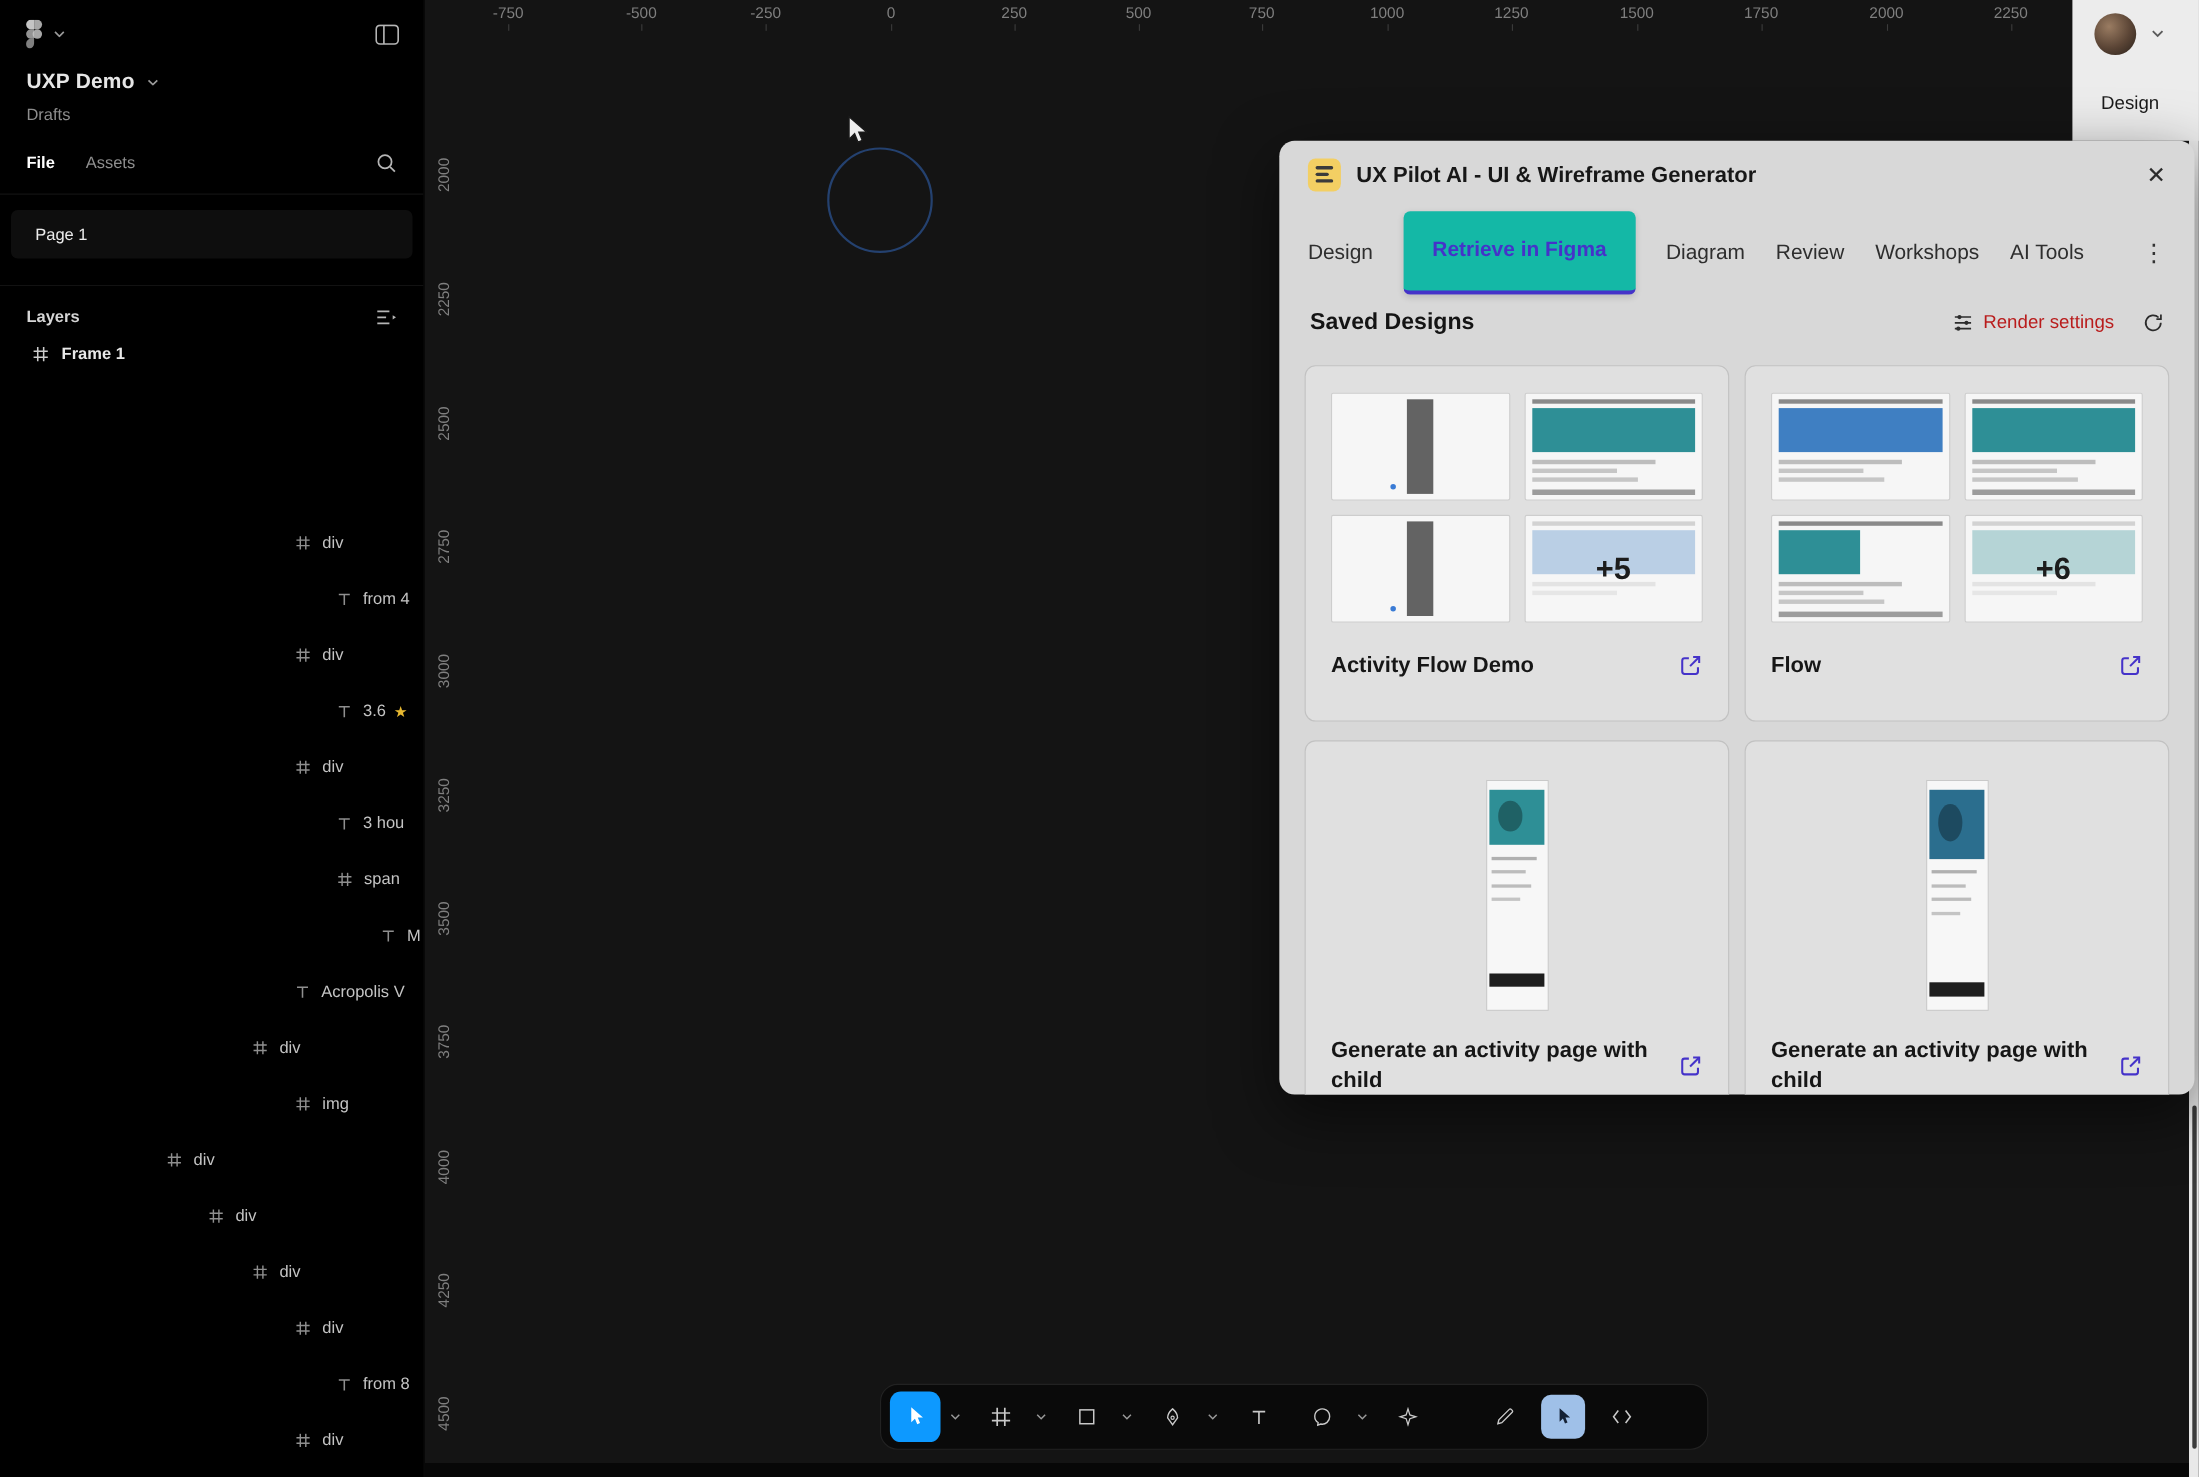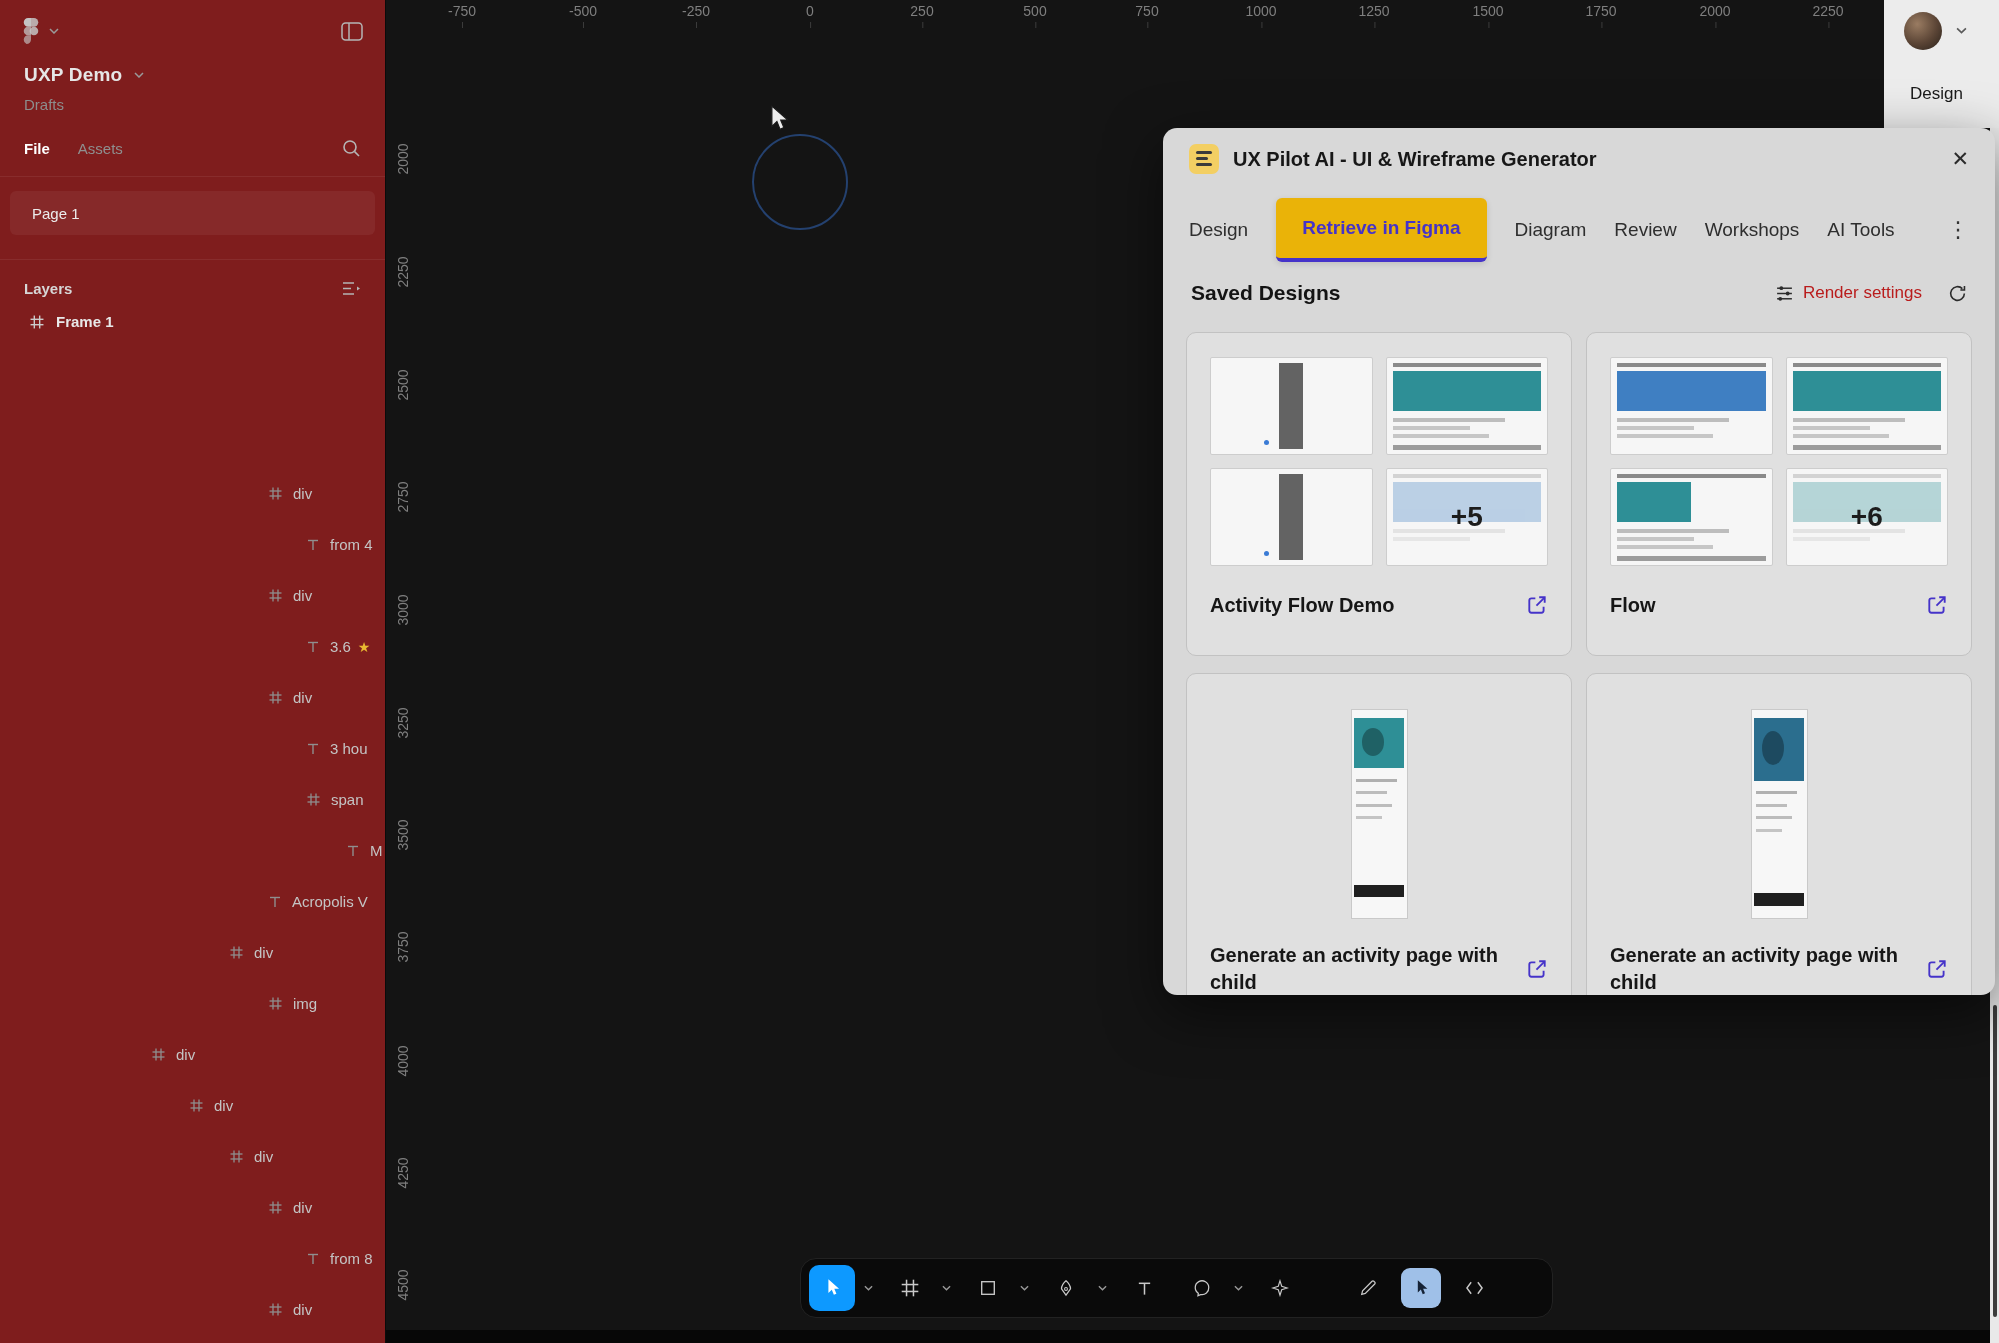--- a/index.html
+++ b/index.html
@@ -2,21 +2,21 @@
 <html><head>
 <meta charset="utf-8">
 <style>
   * { margin:0; padding:0; box-sizing:border-box; }
   html,body { width:1999px; height:1343px; overflow:hidden; }
   body { background:#131313; font-family:"Liberation Sans", sans-serif; position:relative; }
   svg { display:block; }
 
   
   #sidebar { position:absolute; left:0; top:0; width:386px; height:1343px;
-             background:#7f1d1d; border-right:1px solid #0b0b0b; z-index:10; overflow:hidden; }
+             background:#000000; border-right:1px solid #0b0b0b; z-index:10; overflow:hidden; }
   .sb-header { display:flex; align-items:center; padding:18px 22px 0 22px; }
   .sb-header .spacer { flex:1; }
   .logo-chev { margin-left:9px; }
   .sb-project { display:flex; align-items:center; padding:20px 24px 0 24px; }
   .sb-project-title { color:#e6e6e6; font-size:19px; font-weight:600; letter-spacing:.2px; }
   .sb-project .logo-chev { margin-left:12px; }
   .sb-drafts { padding:10px 24px 0 24px; color:#8d8d8d; font-size:15px; }
   .sb-filetabs { display:flex; align-items:center; gap:28px; padding:26px 24px 18px 24px;
                  border-bottom:1px solid rgba(255,255,255,0.07); }
   .sb-file { color:#ffffff; font-size:15px; font-weight:700;text-align:center; }
@@ -76,21 +76,21 @@
   .pl-header { height:62px; display:flex; align-items:center; padding:0 26px; }
   .pl-logo { width:30px; height:30px; border-radius:7px; background:#f3cf63; position:relative; flex:0 0 auto; }
   .pl-logo i { position:absolute; left:7px; height:3px; background:#3b3b3b; border-radius:2px; }
   .pl-logo i:nth-child(1){ top:7px; width:16px; }
   .pl-logo i:nth-child(2){ top:13px; width:12px; }
   .pl-logo i:nth-child(3){ top:19px; width:16px; }
   .pl-title { margin-left:14px; font-size:20px; font-weight:700; color:#171717; }
   .pl-close { margin-left:auto; font-size:21px; color:#2b2b2b; cursor:default; }
   .pl-tabs { height:80px; display:flex; align-items:center; gap:28px; padding:0 26px; }
   .pl-tab { font-size:19px; color:#2e2e2e; font-weight:500; }
-  .pl-tab.active { background:#eab308; color:#4533c9; font-weight:700; height:64px;
+  .pl-tab.active { background:#14b8a6; color:#4533c9; font-weight:700; height:76px;
                    display:flex; align-items:center; padding:0 26px; border-radius:6px;
                    border-bottom:4px solid #4533c9; box-shadow:0 2px 6px rgba(0,0,0,0.12); }
   .pl-kebab { margin-left:auto; font-size:22px; color:#333; }
   .pl-saved-row { height:46px; display:flex; align-items:center; padding:0 28px; }
   .pl-saved-title { font-size:21px; font-weight:700; color:#141414; }
   .pl-render { margin-left:auto; display:flex; align-items:center; gap:9px; }
   .pl-render .lbl { font-size:17px; color:#b91c1c; font-weight:400; }
   .pl-refresh { margin-left:26px; display:flex; }
   .cards { display:grid; grid-template-columns:1fr 1fr; gap:14px; margin:16px 23px 0 23px; }
   .cards.bottom { margin-top:17px; }

